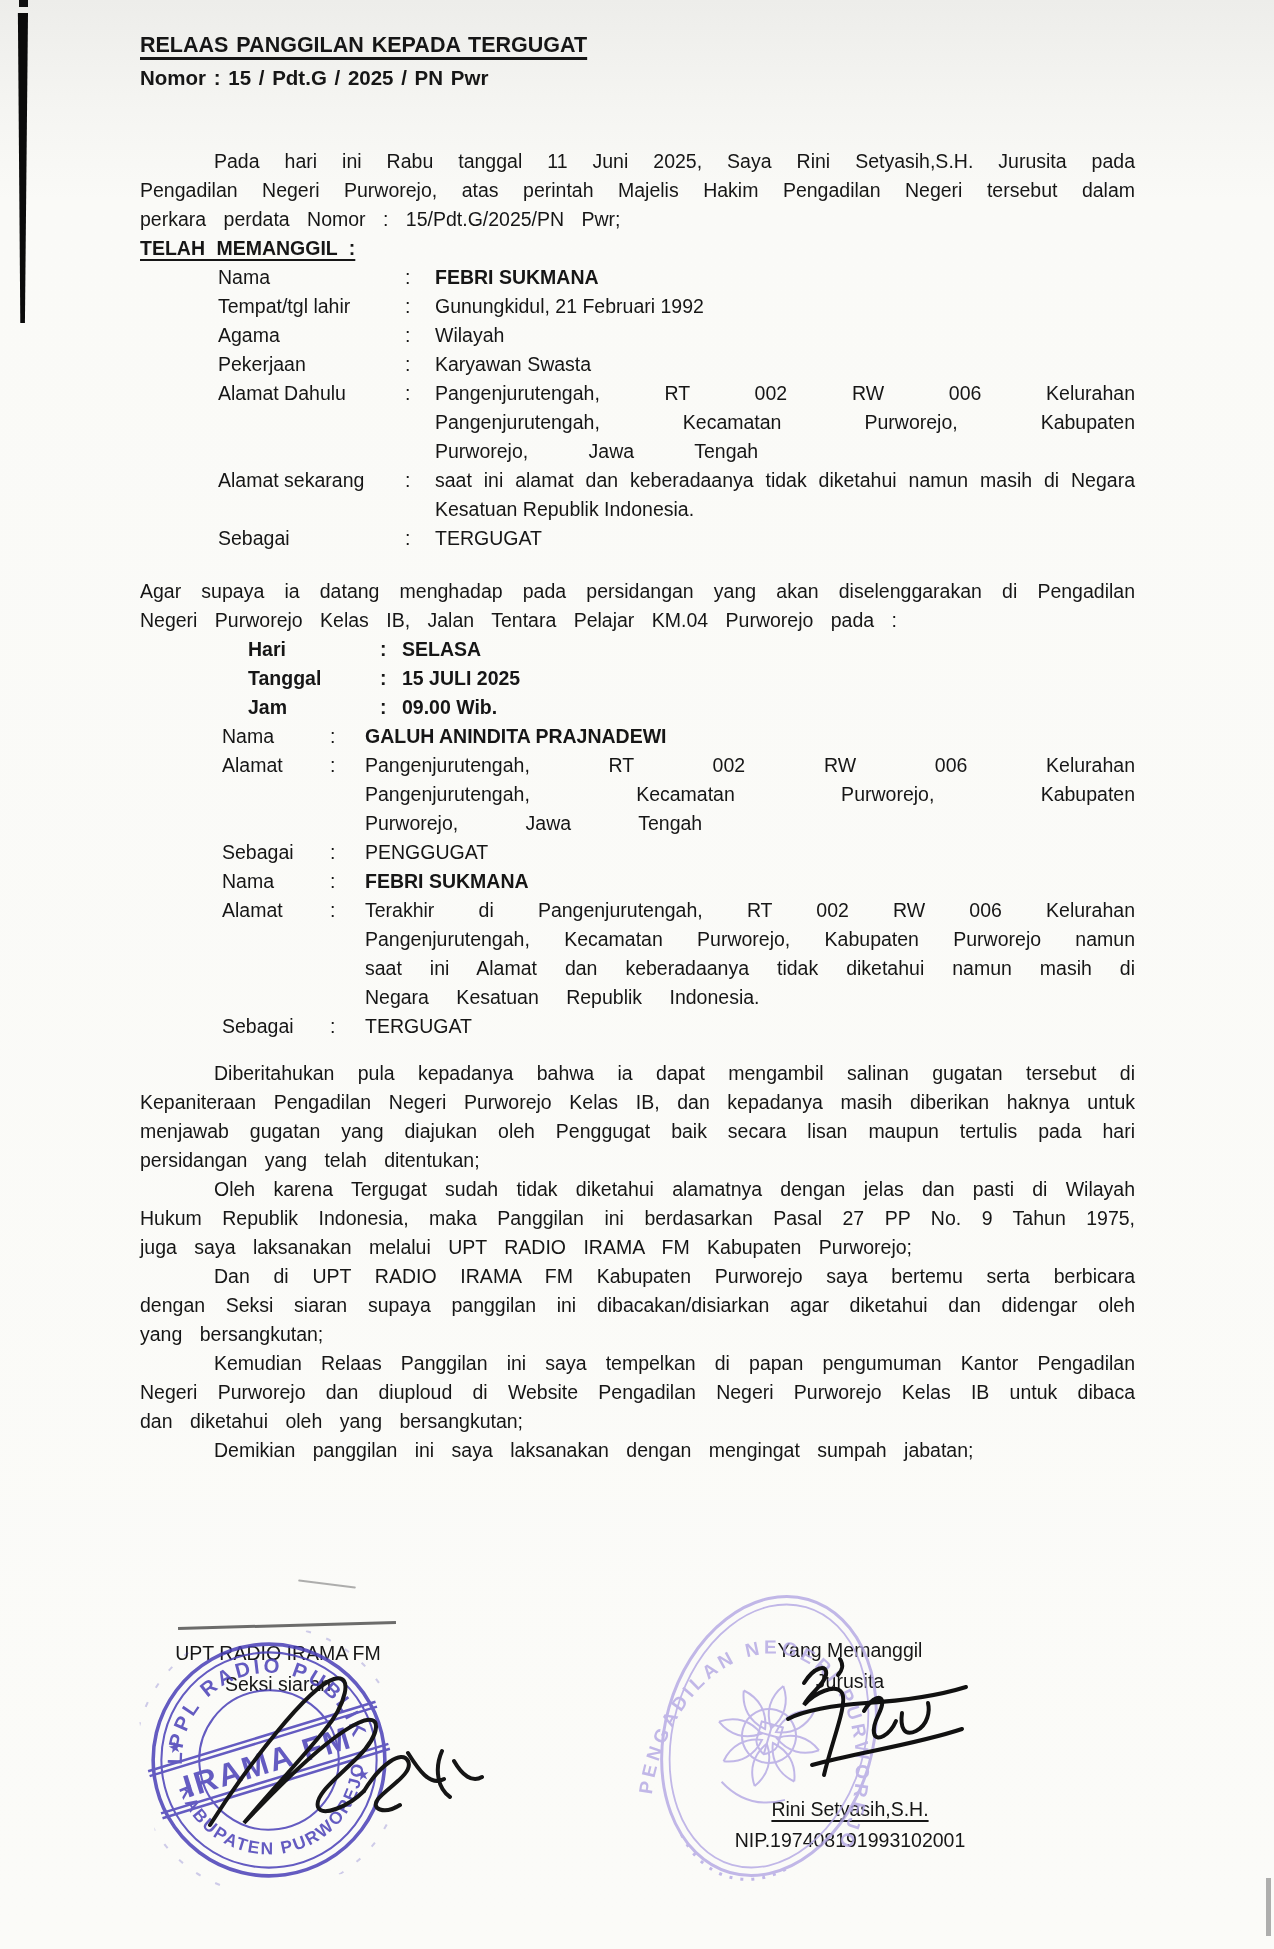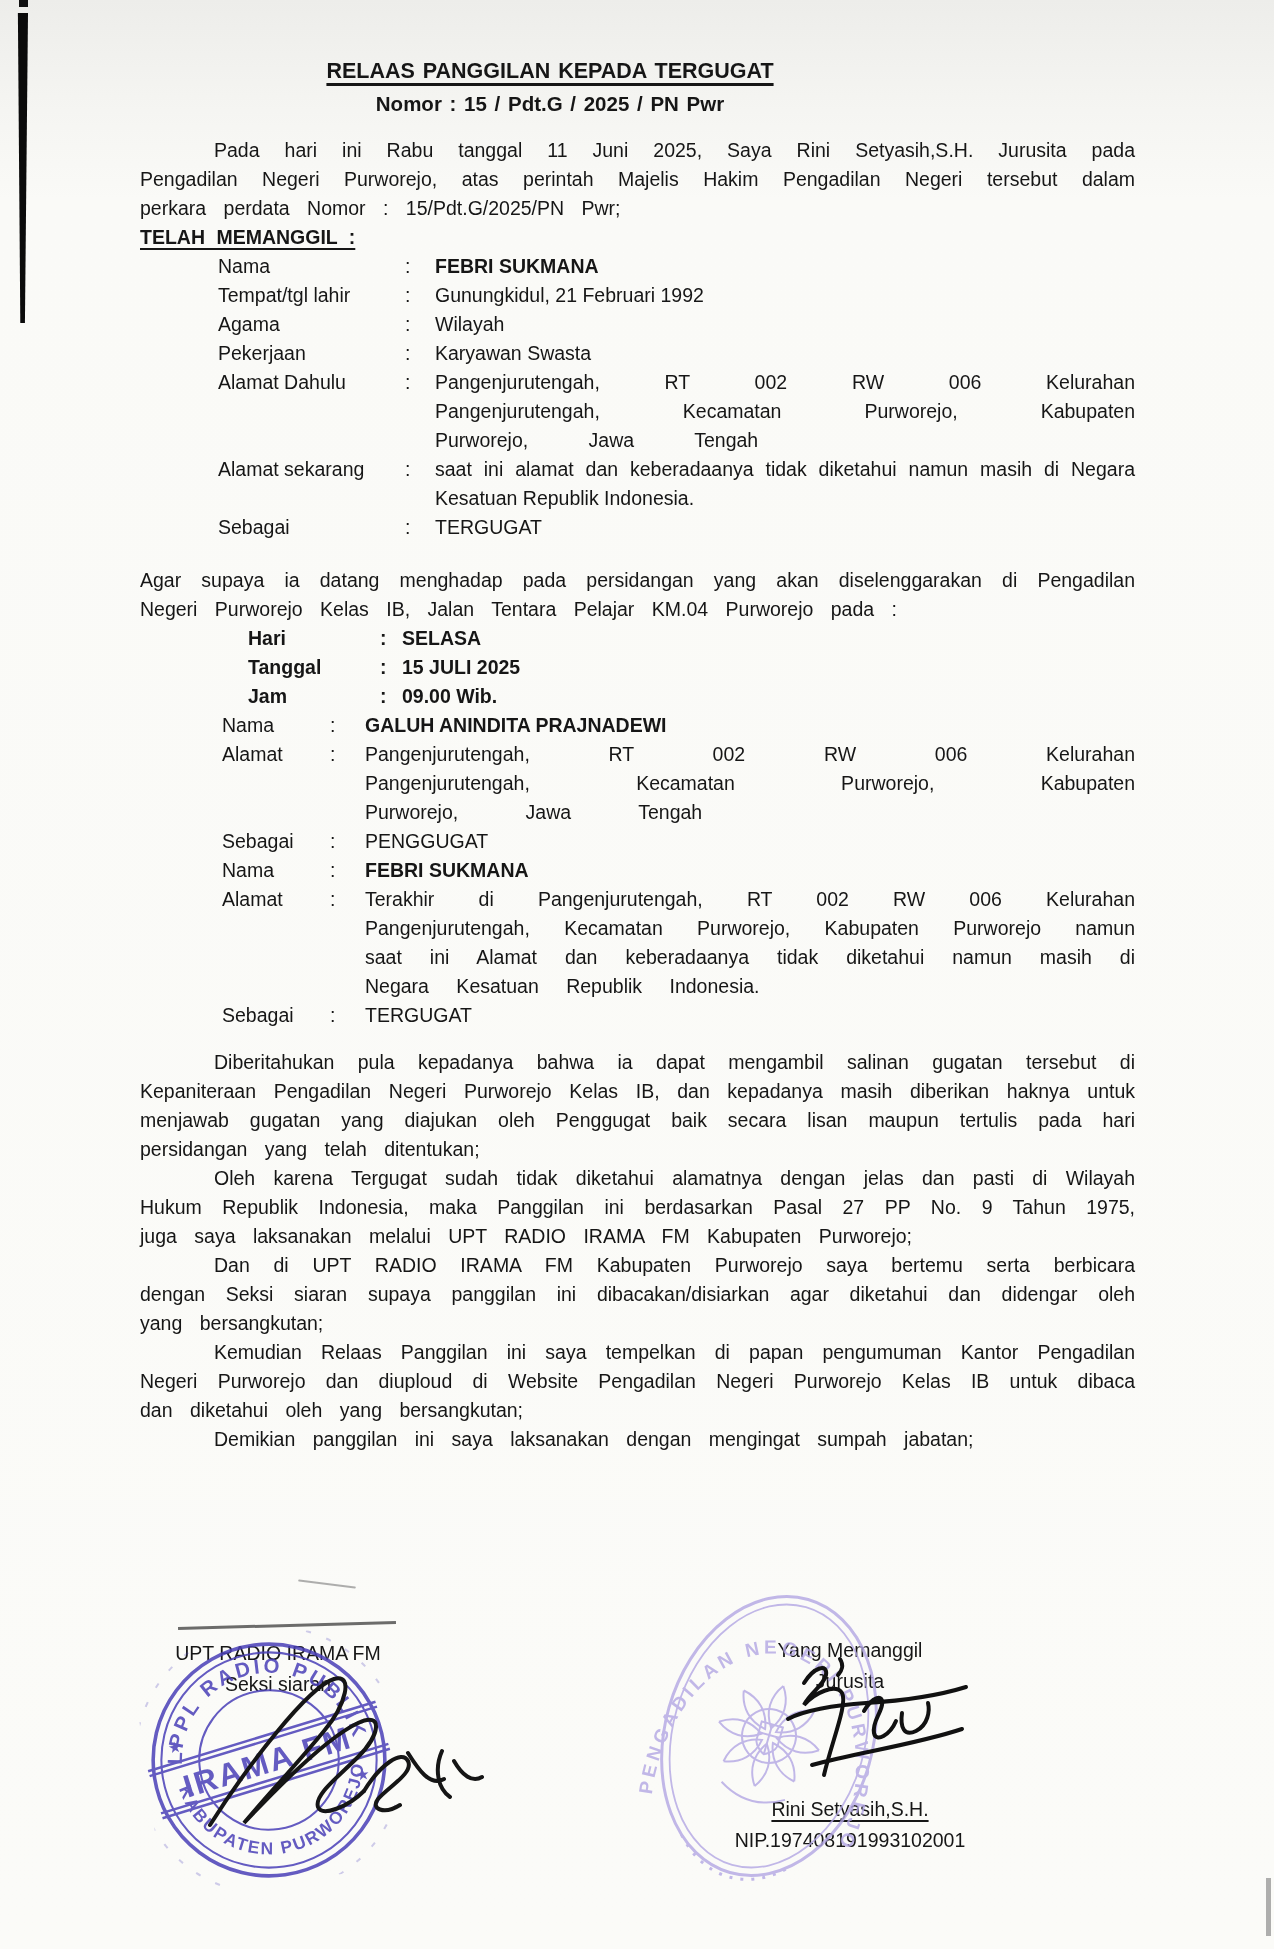--- a/index.html
+++ b/index.html
@@ -5,21 +5,21 @@
   html,body{margin:0;padding:0;background:#888;}
   .page{
     position:relative; width:1274px; height:1949px; overflow:hidden;
     background:linear-gradient(180deg,#ededea 0px,#f5f5f2 110px,#fafaf7 200px,#fbfbf8 100%);
     font-family:"Liberation Sans","DejaVu Sans",sans-serif;
     font-size:19.5px; line-height:29px; color:#161616;
   }
   .content{margin:0 139px 0 140px;}
   p{margin:0; text-align:justify; word-spacing:12px;}
   .indent{text-indent:74px;}
-  .doc-heading{width:820px; text-align:center; padding-top:56px; margin-bottom:19px; word-spacing:2px;}
+  .doc-heading{width:820px; padding-top:30px; margin-bottom:56px; word-spacing:2px;}
   .title{font-weight:bold; font-size:21.5px; line-height:30px;
          text-decoration:underline; text-decoration-thickness:2.5px; text-underline-offset:5px;}
   .number{font-weight:bold; font-size:20.5px; line-height:27px; margin-top:4px;}
   .subheading{width:900px; text-align:left; font-weight:bold; word-spacing:6px;
               text-decoration:underline; text-decoration-thickness:2px; text-underline-offset:4px;}
   .lawan{width:810px; text-align:center;}
   .row{display:flex; align-items:flex-start;}
   .row .lbl{flex:none;} .row .colon{flex:none;} .row .val{flex:1; text-align:justify;}
   .kv1{margin-left:78px;}  .kv1 .lbl{width:187px;} .kv1 .colon{width:30px;}
   .kv2{margin-left:82px;}  .kv2 .lbl{width:108px;} .kv2 .colon{width:35px;}

